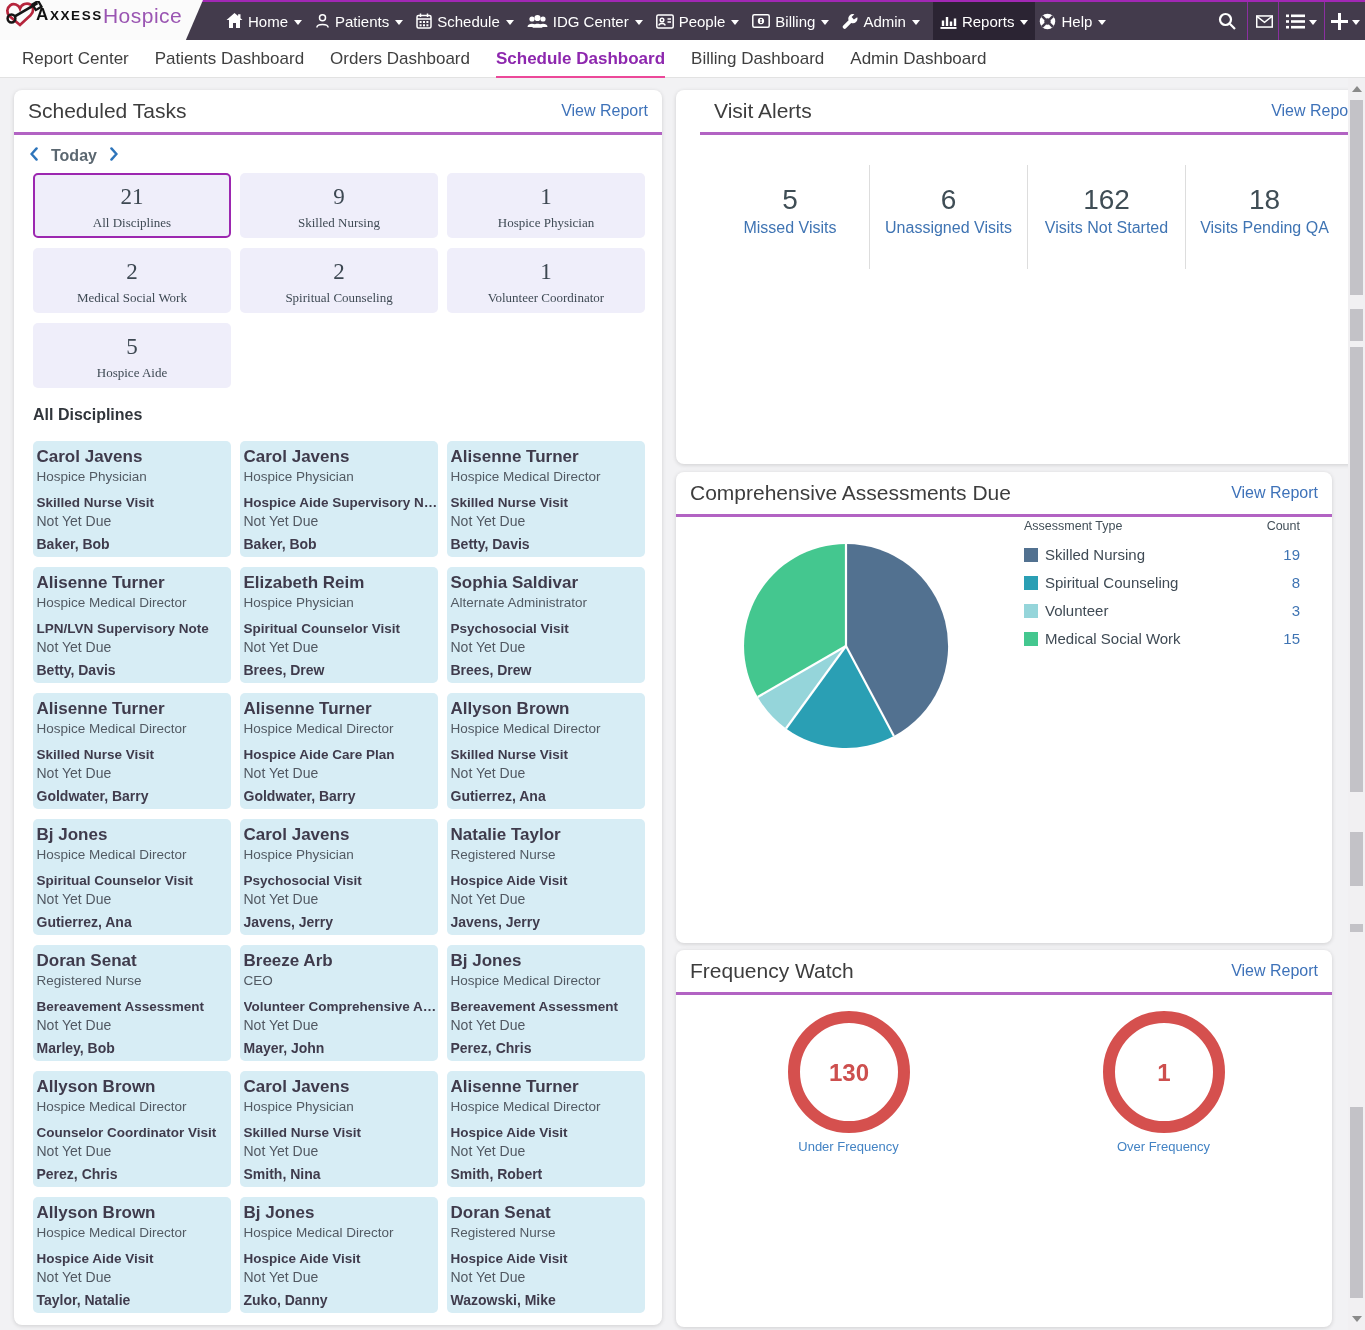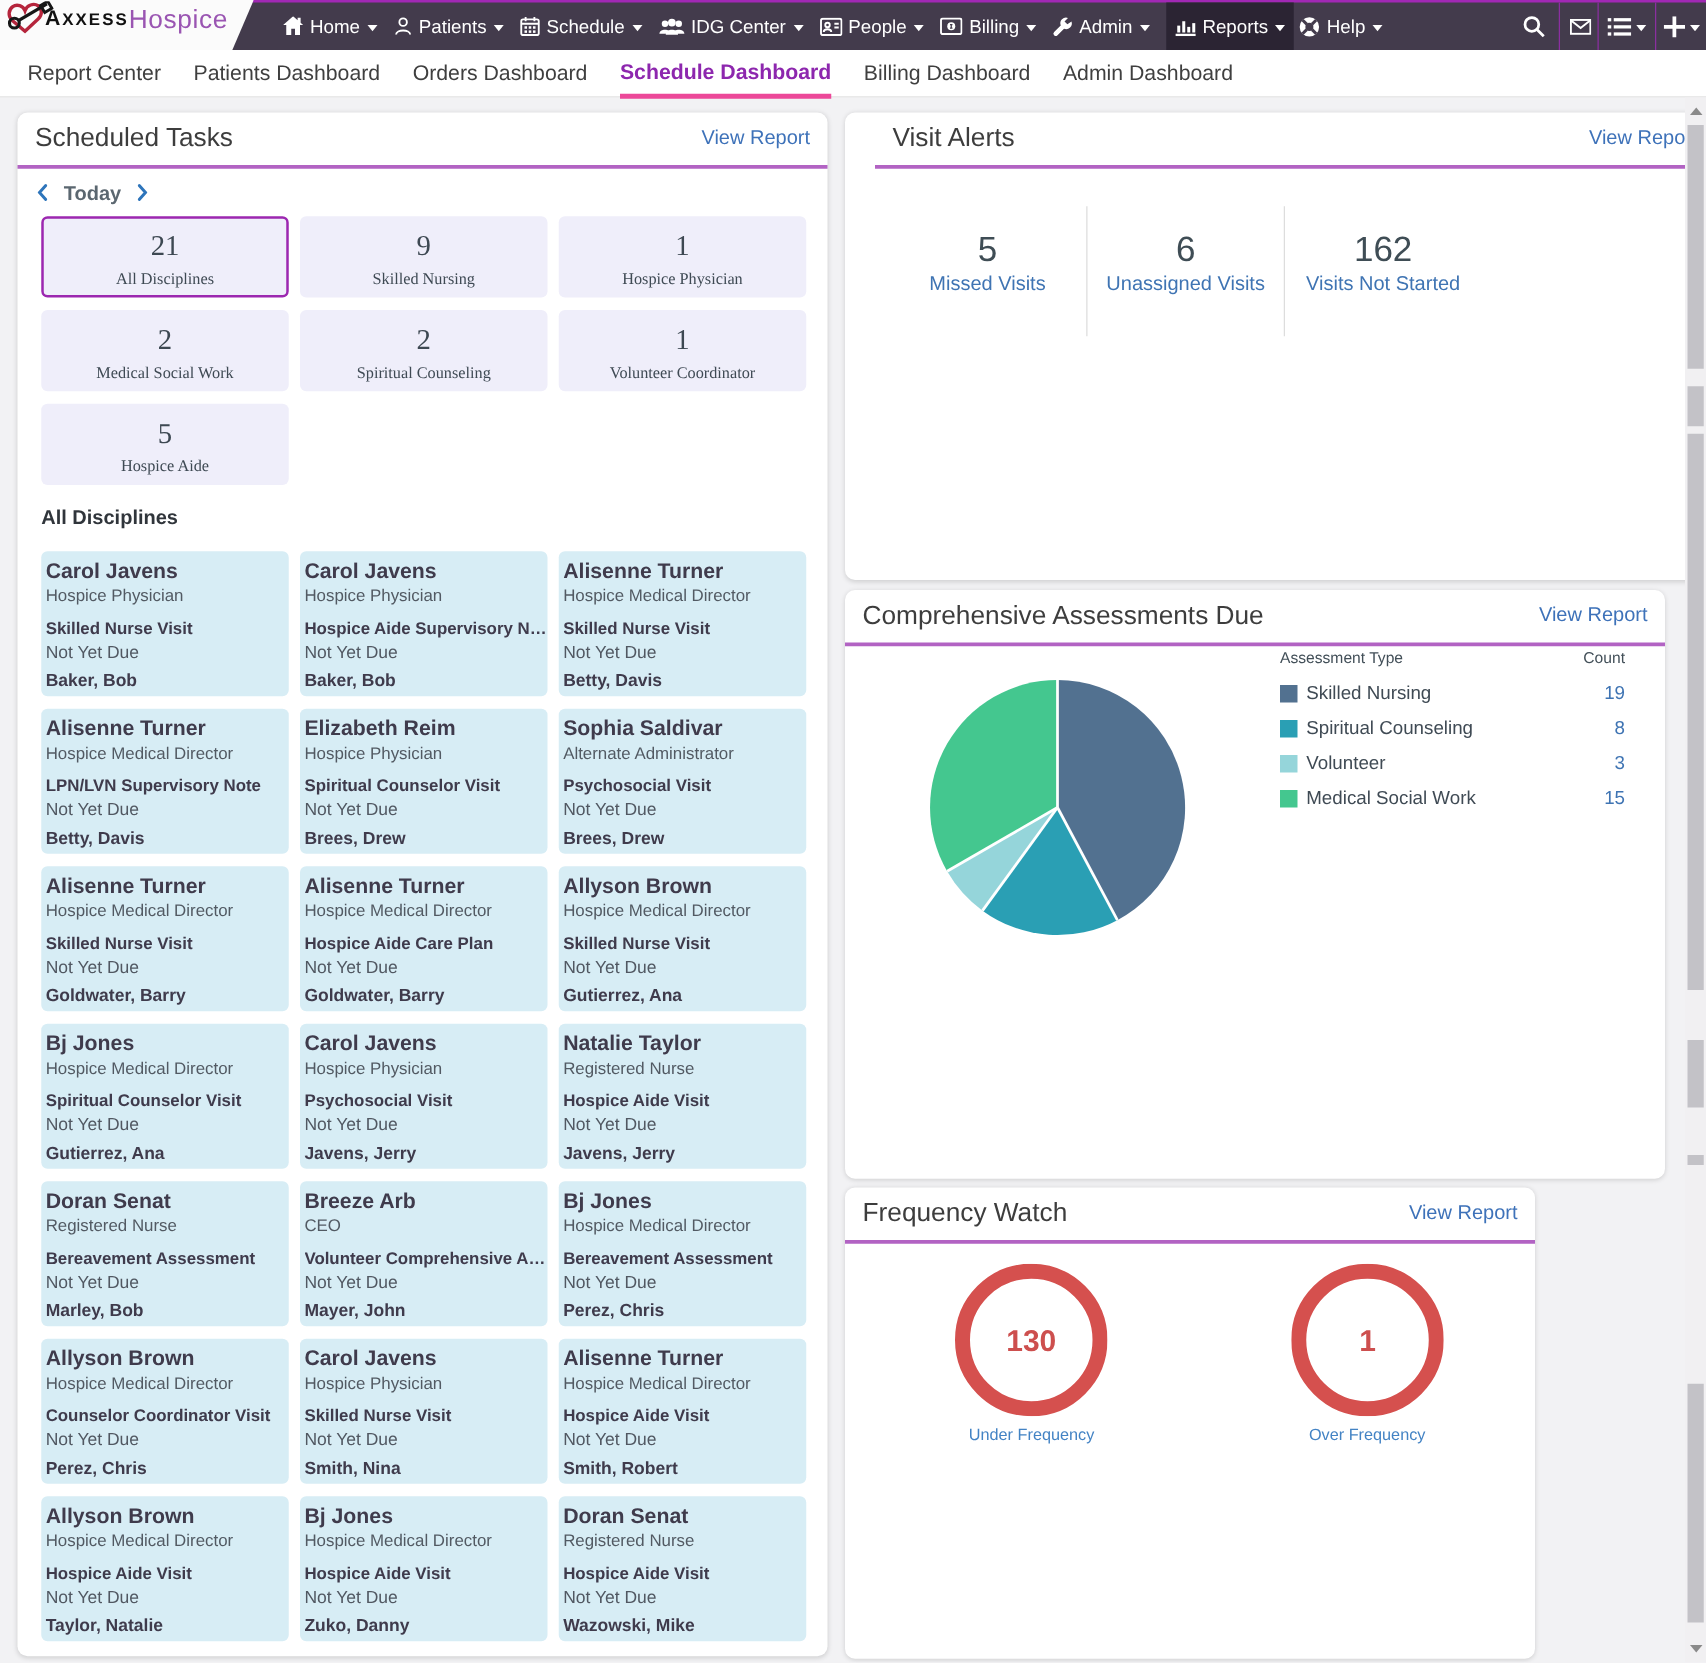--- a/index.html
+++ b/index.html
@@ -19,21 +19,21 @@
 .caret { width:0; height:0; border-left:4.5px solid transparent; border-right:4.5px solid transparent; border-top:5px solid #fff; margin-left:6px; margin-top:2px; }
 .nvi.active { background:#2b2433; padding:0 7px; margin-right:4px; }
 .rightico { position:absolute; right:0; top:0; height:38px; display:flex; align-items:center; }
 .ricon { height:38px; display:flex; align-items:center; }
 .rsep { width:1px; height:38px; background:#8b2fa0; }
 
 
 .subnav { position:absolute; left:0; top:40px; width:1365px; height:38px; background:#fff; border-bottom:1px solid #e2e2e2; display:flex; align-items:center; font-size:17px; color:#3f3f3f; }
 .sbi { margin-left:26px; }
 .sbi:first-child { margin-left:22px; }
-.sbi.active { color:#8d27ae; font-weight:bold; border-bottom:4px solid #ec4899; padding-bottom:7px; margin-bottom:-10px; }
+.sbi.active { color:#8d27ae; font-weight:bold; border-bottom:2px solid #ec4899; padding-bottom:7px; margin-bottom:-10px; }
 
 
 .panel { position:absolute; background:#fff; border-radius:8px; box-shadow:0 1px 4px rgba(0,0,0,0.15); }
 .phead { height:45px; display:flex; align-items:center; justify-content:space-between; padding:0 14px; border-bottom:3px solid #b263c3; }
 .ptitle { font-size:21px; color:#3d3d3d; }
 .plink { font-size:16px; color:#3e72b9; }
 
 
 #p-left { left:14px; top:90px; width:648px; height:1235px; }
 .todayrow { margin:12px 0 0 16px; display:flex; align-items:flex-start; color:#5b6770; font-weight:bold; font-size:16px; }
@@ -53,21 +53,21 @@
 
 
 #p-alerts { left:676px; top:90px; width:696px; height:374px;padding-left:24px; }
 .alertrow { display:flex; margin-top:30px; }
 .alertcol { width:158px; text-align:center; border-left:1px solid #ddd; height:104px; }
 .alertcol:first-child { border-left:none; }
 .anum { font-size:28px; color:#3f4d55; margin-top:19px; }
 .alab { font-size:16px; color:#3f74b3; margin-top:3px; }
 
 #p-assess { left:676px; top:472px; width:656px; height:471px; }
-#p-freq { left:676px; top:950px; width:552px; height:377px; }
+#p-freq { left:676px; top:950px; width:656px; height:377px; }
 .freqwrap { display:flex; margin-top:16px; }
 .freqitem { width:315px; text-align:center; }
 .freqlab { font-size:13px; color:#4383c4; margin-top:2px; }
 
 
 .legend { position:absolute; left:348px; top:47px; width:276px; font-size:15px; color:#3f4a54; }
 .leghead { display:flex; justify-content:space-between; font-size:12.5px; color:#424f58; margin-bottom:13px; }
 .legrow { display:flex; align-items:center; margin-bottom:11px; }
 .legsq { width:14px; height:14px; margin-right:7px; }
 .legcount { margin-left:auto; color:#3f74b3; }
@@ -411,20 +411,24 @@
         <div class="alab">Missed Visits</div>
       </div>
     <div class="alertcol">
         <div class="anum">6</div>
         <div class="alab">Unassigned Visits</div>
       </div>
     <div class="alertcol">
         <div class="anum">162</div>
         <div class="alab">Visits Not Started</div>
       </div>
+    <div class="alertcol">
+        <div class="anum">18</div>
+        <div class="alab">Visits Pending QA</div>
+      </div>
   </div>
 </div>
 
 <div class="panel" id="p-assess">
   <div class="phead">
       <span class="ptitle">Comprehensive Assessments Due</span>
       <span class="plink">View Report</span>
     </div>
   <svg width="210" height="210" style="position:absolute; left:65px; top:69px;" viewBox="0 0 210 210">
     <path d="M105 105 L105 3 A102 102 0 0 1 152.9 195.1 Z" fill="#527190"></path>

